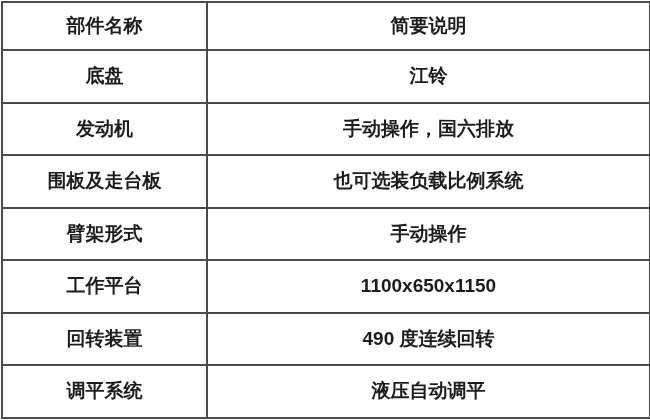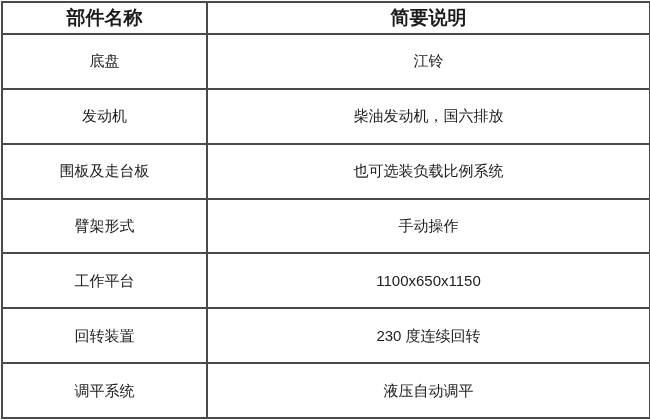--- a/index.html
+++ b/index.html
@@ -23,32 +23,32 @@
     font-family: "Liberation Sans", sans-serif;
     color: #1c1c1c;
     background: #ffffff;
   }
   col.c1 { width: 205px; }
   col.c2 { width: 443px; }
   th, td {
     border: 2px solid #4a4a4a;
     text-align: center;
     vertical-align: middle;
-    padding: 2px 6px;
+    padding: 10px 6px;
     box-sizing: border-box;
     overflow: hidden;
   }
   th {
     font-size: 19px;
     font-weight: bold;
     height: 30px;
   }
   td {
-    font-size: 15px;
-    font-weight: normal;
+    font-size: 19px;
+    font-weight: bold;
     line-height: 1.6;
   }
   tbody tr { height: 28px; }
 </style>
 </head>
 <body>
 
 <div class="page">
   <table class="spec">
     <colgroup>
@@ -61,37 +61,37 @@
         <th>简要说明</th>
       </tr>
     </thead>
     <tbody>
       <tr>
         <td>底盘</td>
         <td>江铃</td>
       </tr>
       <tr>
         <td>发动机</td>
-        <td>柴油发动机，国六排放</td>
+        <td>手动操作，国六排放</td>
       </tr>
       <tr>
         <td>围板及走台板</td>
         <td>也可选装负载比例系统</td>
       </tr>
       <tr>
         <td>臂架形式</td>
         <td>手动操作</td>
       </tr>
       <tr>
         <td>工作平台</td>
         <td>1100x650x1150</td>
       </tr>
       <tr>
         <td>回转装置</td>
-        <td>230 度连续回转</td>
+        <td>490 度连续回转</td>
       </tr>
       <tr>
         <td>调平系统</td>
         <td>液压自动调平</td>
       </tr>
     </tbody>
   </table>
 </div>
 
 </body></html>

